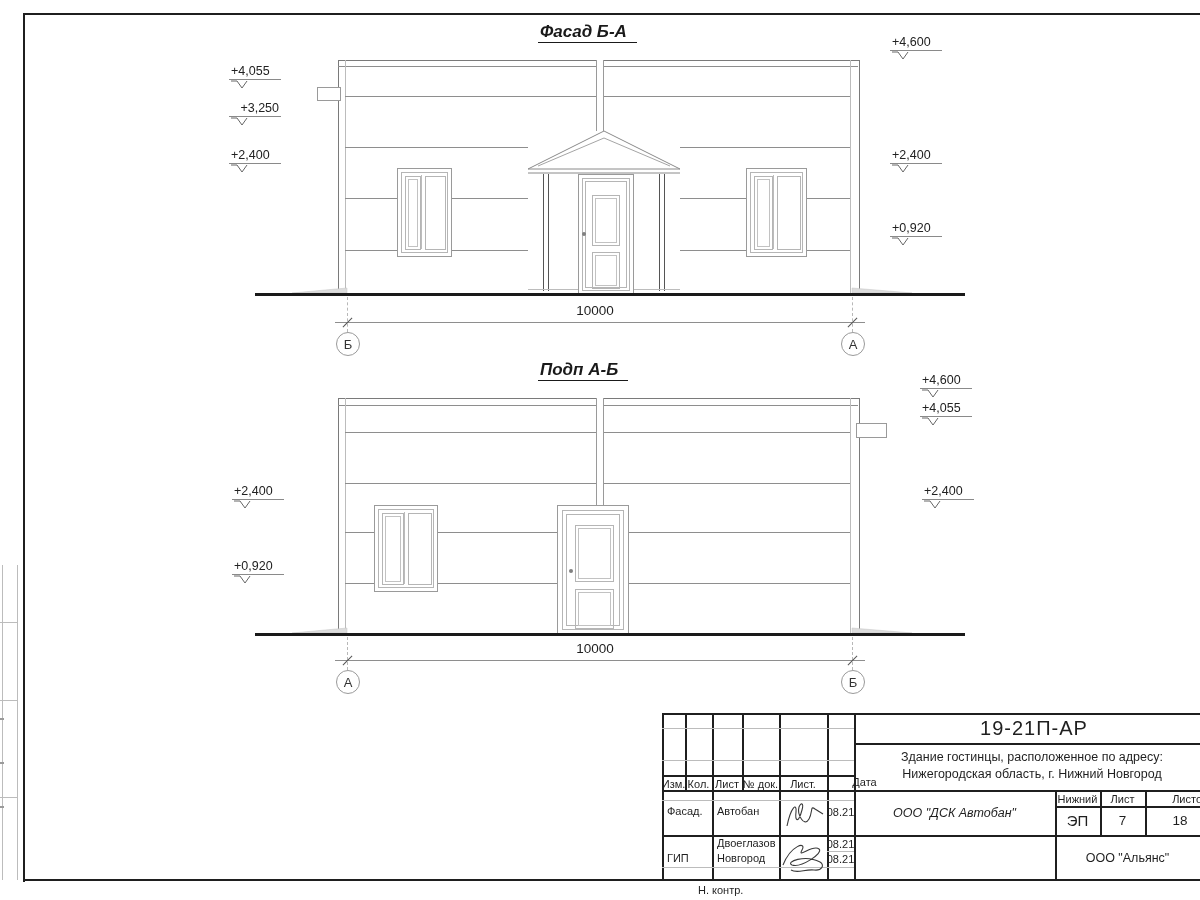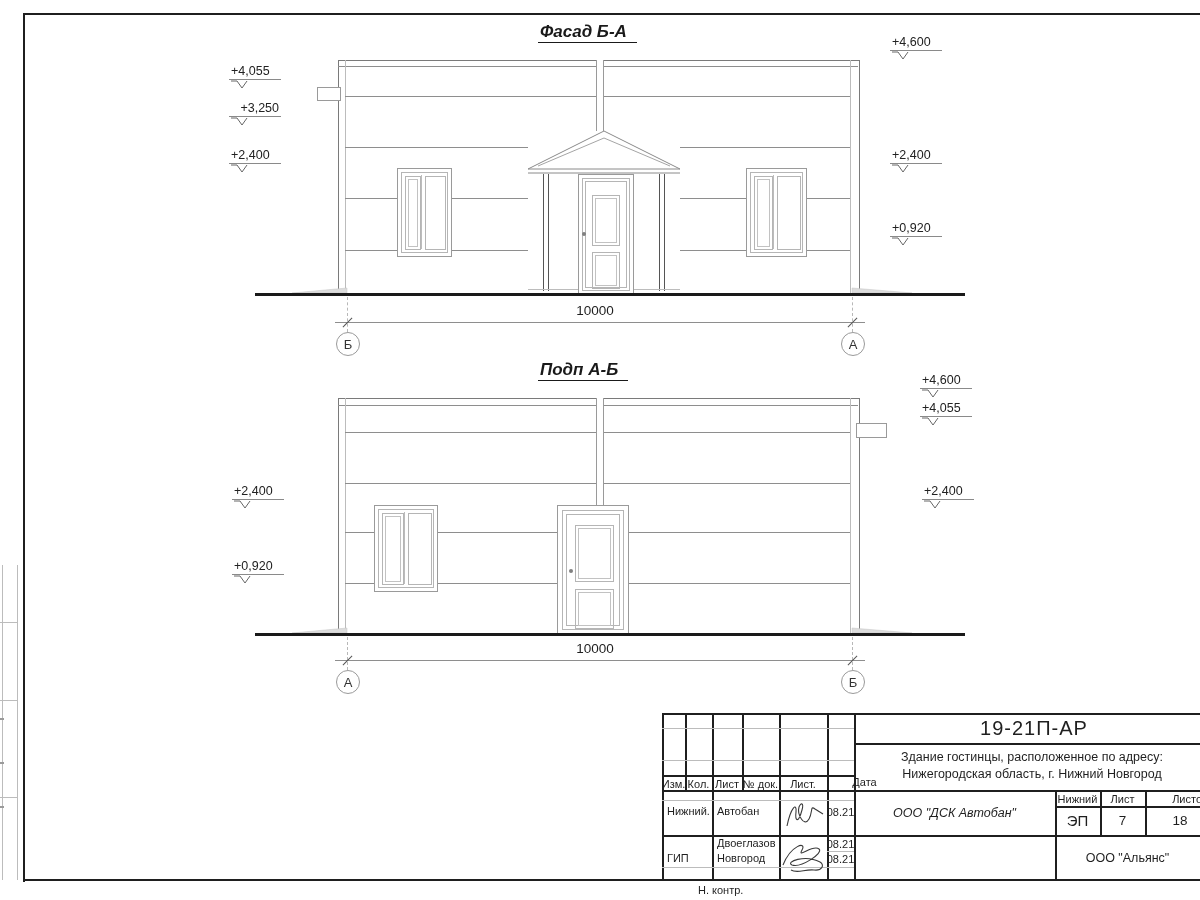--- a/index.html
+++ b/index.html
@@ -275,21 +275,21 @@
   <div class="hl thin" style="left:827px;top:851px;width:27px;"></div>
   <div class="hl thin" style="left:662px;top:867px;width:192px;"></div>
 
   <div class="txt ctr tb" style="left:662px;top:777px;width:23px;height:13px;">Изм.</div>
   <div class="txt ctr tb" style="left:685px;top:777px;width:27px;height:13px;">Кол.</div>
   <div class="txt ctr tb" style="left:712px;top:777px;width:30px;height:13px;">Лист</div>
   <div class="txt ctr tb" style="left:742px;top:777px;width:37px;height:13px;">№ док.</div>
   <div class="txt ctr tb" style="left:779px;top:777px;width:48px;height:13px;">Лист.</div>
   <div class="txt ctr tb" style="left:827px;top:775px;width:27px;height:13px;margin-left:24px;">Дата</div>
 
-  <div class="txt tb" style="left:667px;top:805px;">Нижний.</div>
+  <div class="txt tb" style="left:667px;top:805px;">Фасад.</div>
   <div class="txt tb" style="left:717px;top:805px;">Автобан</div>
   <div class="txt ctr tb" style="left:827px;top:805px;width:27px;height:13px;">08.21</div>
   <div class="txt tb" style="left:667px;top:884px;padding-left:31px;">Н. контр.</div>
   <div class="txt tb" style="left:717px;top:837px;">Двоеглазов</div>
   <div class="txt ctr tb" style="left:827px;top:837px;width:27px;height:13px;">08.21</div>
   <div class="txt tb" style="left:667px;top:852px;">ГИП</div>
   <div class="txt tb" style="left:717px;top:852px;">Новгород</div>
   <div class="txt ctr tb" style="left:827px;top:852px;width:27px;height:13px;">08.21</div>
 
   <svg style="position:absolute;left:782px;top:797px;" width="44" height="37" viewBox="0 0 44 37">

